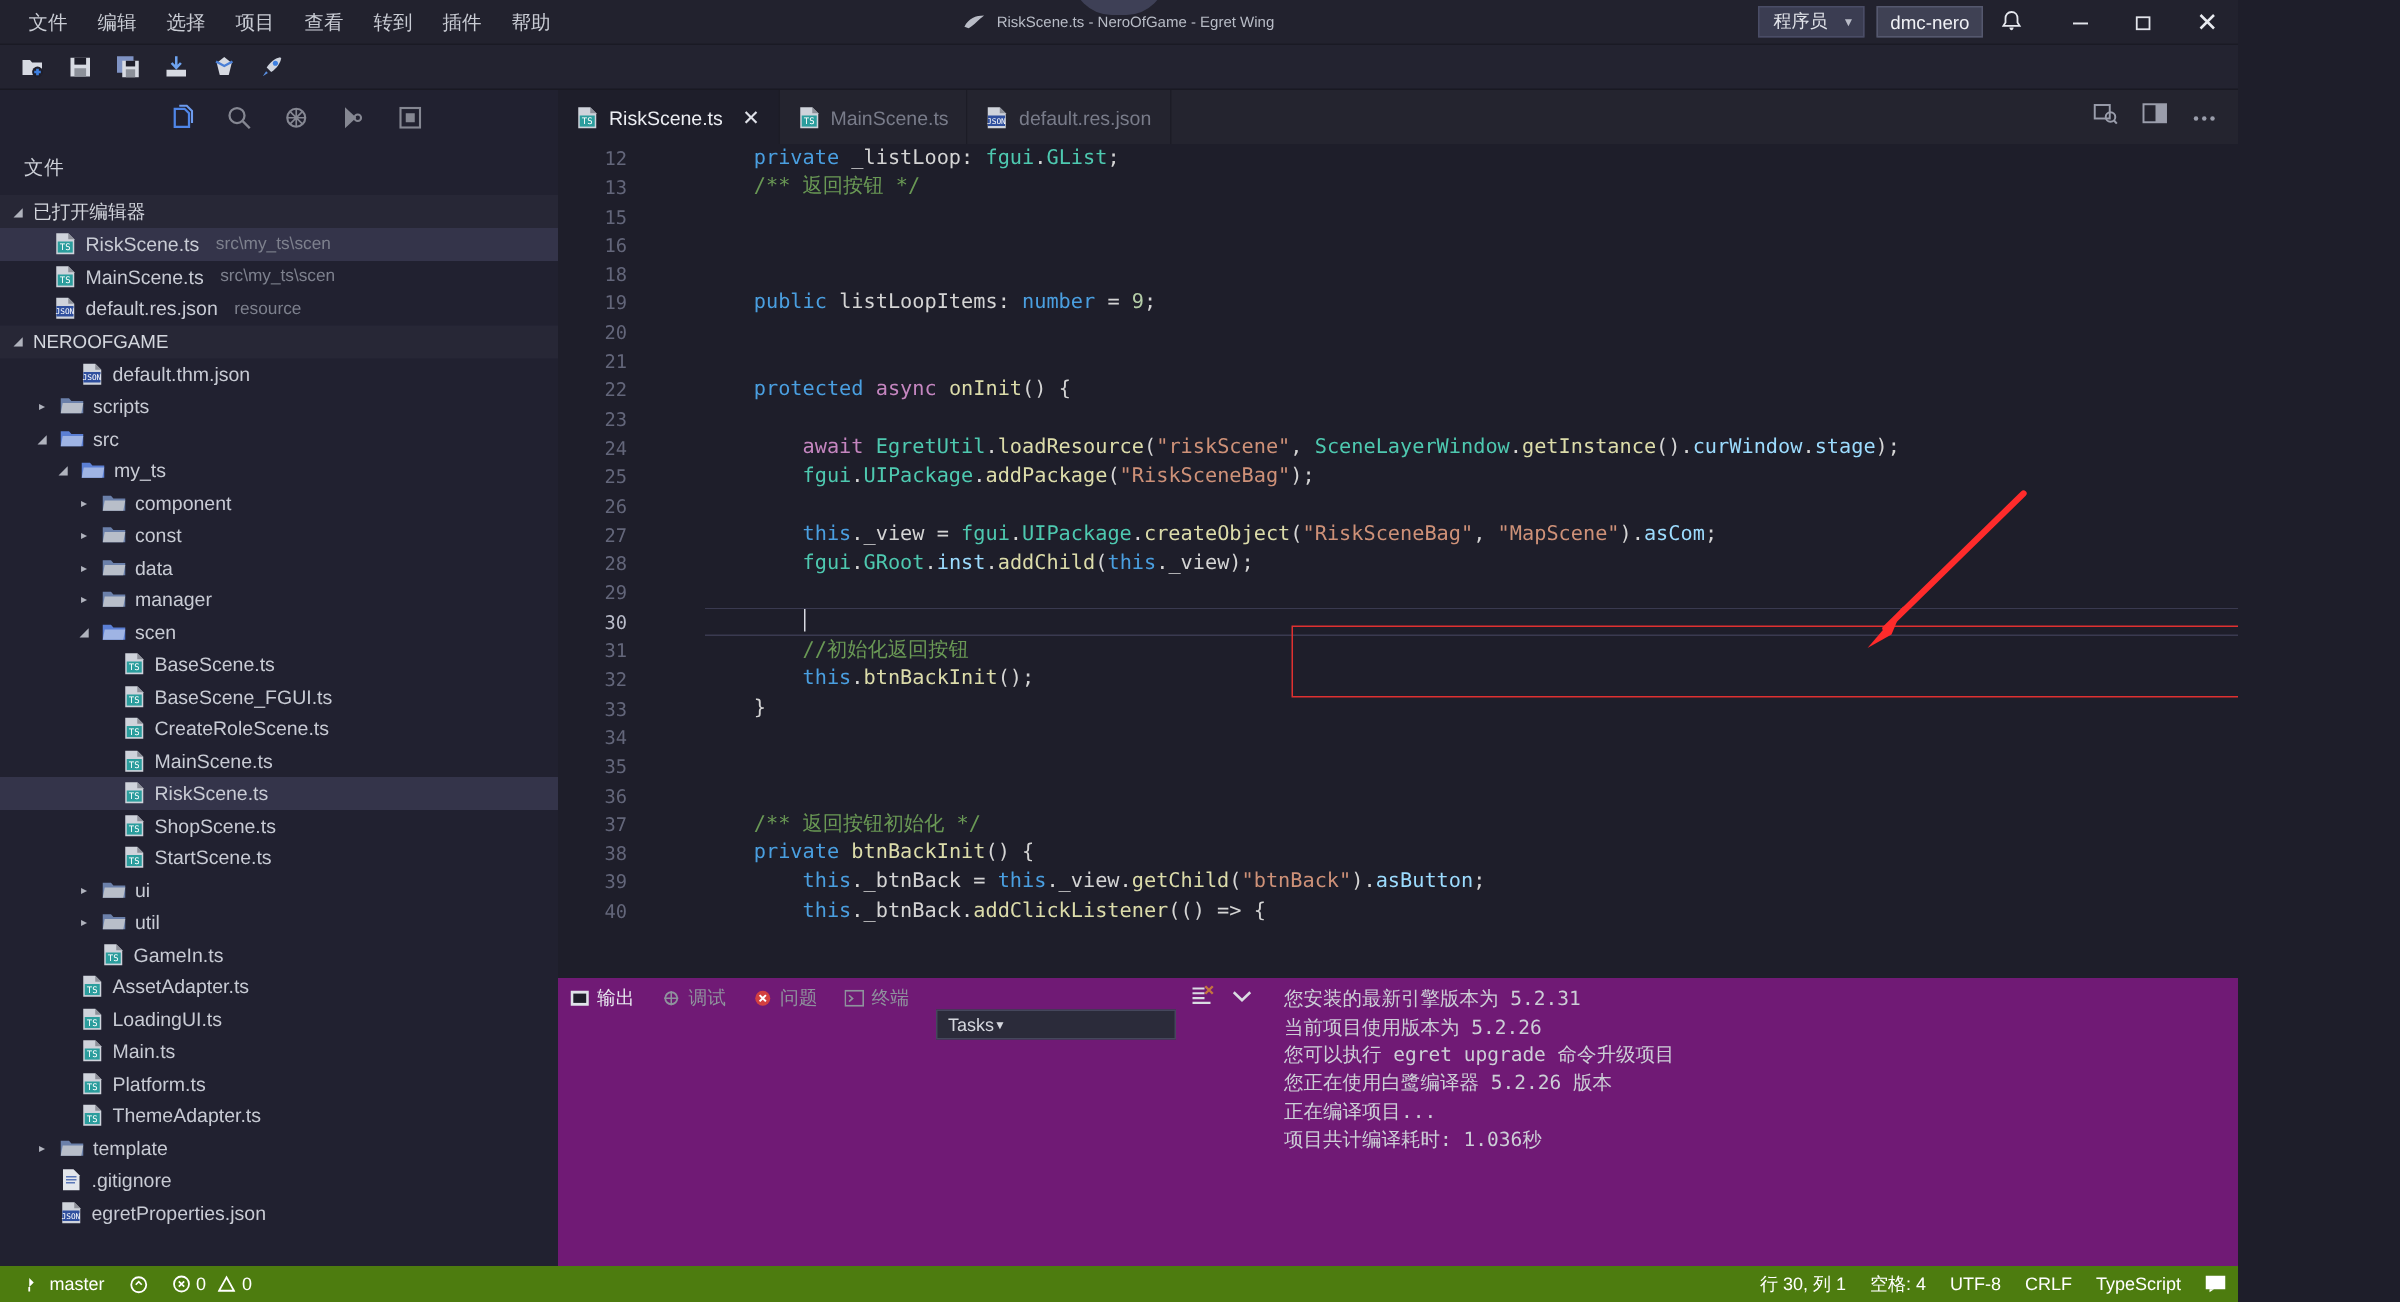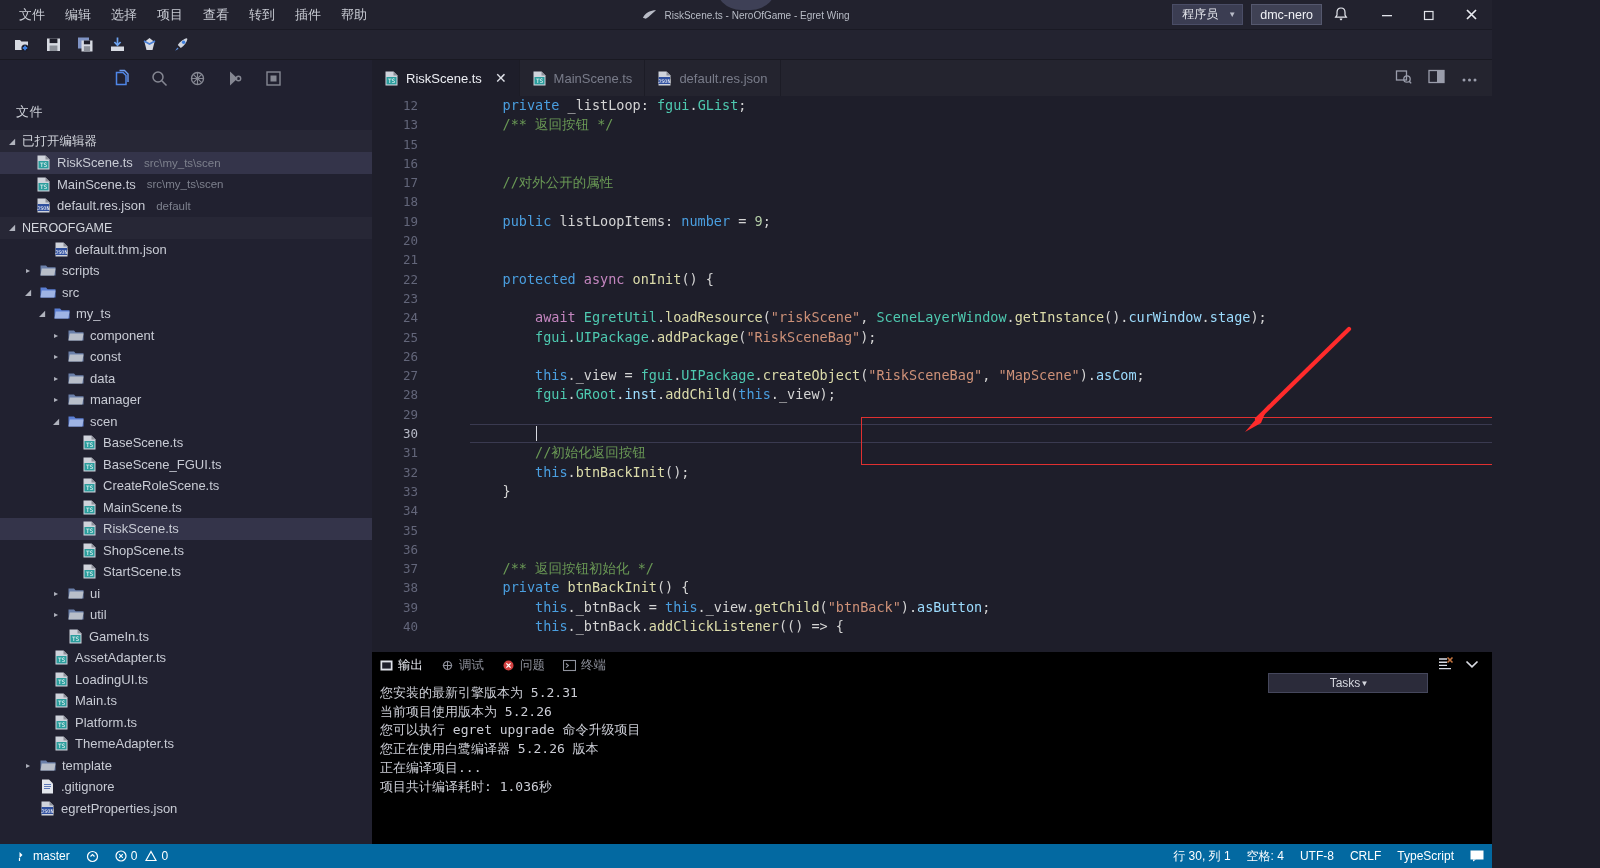--- a/index.html
+++ b/index.html
@@ -138,43 +138,43 @@
     display: inline-block; width: 1px; height: 15px; background: #d8dae2;
     vertical-align: -3px; margin-left: 1px;
   }
   .redbox {
     position: absolute; left: 489px; top: 321px; width: 720px; height: 48px;
     border: 1.6px solid #e03030; pointer-events: none;
   }
   .arrow-svg { position: absolute; left: 855px; top: 228px; pointer-events: none; }
 
   
-  .panel { flex: 0 0 192px; background: #000000; display: flex; flex-direction: column; }
+  .panel { flex: 0 0 192px; background: #701a75; display: flex; }
   .panel-tabs {
     height: 26px; display: flex; align-items: center; gap: 18px; padding-left: 8px;
     font-size: 12.5px; color: #8f929d;
   }
   .ptab { display: flex; align-items: center; gap: 5px; }
   .ptab.active { color: #e8eaf0; }
   .panel-right { margin-left: auto; display: flex; align-items: center; gap: 10px; padding-right: 12px; }
   .tasks-select {
-    display: flex; align-items: center; justify-content: center;
+    display: flex; align-items: center; justify-content: flex-start;
     width: 160px; height: 20px; background: #2b2b3a; border: 1px solid #45475c;
     color: #d5d7de; font-size: 12px; padding: 0 5px 0 7px; margin-top: 36px;
   }
   .tasks-select .caret { font-size: 8px; }
   .panel-out {
     flex: 1 1 auto; padding: 6px 0 0 8px; font-size: 13px; color: #ccced6;
     line-height: 18.7px; font-family: "DejaVu Sans Mono","Liberation Mono", monospace;
     overflow: hidden;
   }
 
   
   .statusbar {
-    height: 24px; background: #0369a1; display: flex; align-items: center;
+    height: 24px; background: #4d7c0f; display: flex; align-items: center;
     color: #ffffff; font-size: 12px; flex: 0 0 24px; padding-left: 8px;
   }
   .sb-item { display: flex; align-items: center; gap: 4px; padding: 0 8px; height: 24px; }
   .sb-right { margin-left: auto; display: flex; align-items: center; }
   .sb-clip { overflow: hidden; }
 </style>
 </head>
 <body>
 
 <div id="app">
@@ -340,21 +340,21 @@
               <span class="sub">src\my_ts\scen</span>
             </div>
             <div class="row ind2">
               <svg width="15" height="15" viewBox="0 0 15 15">
                 <path d="M1.5 0.5 h8 l4 4 v10 h-12 Z" fill="#cfd3db"></path>
                 <path d="M9.5 0.5 v4 h4" fill="#8d9099"></path>
                 <rect x="1.6" y="6" width="11.4" height="7" fill="#2f4f9e"></rect>
                 <text x="7.3" y="11.6" font-size="5.2" fill="#fff" text-anchor="middle" font-family="DejaVu Sans Mono, monospace">JSON</text>
               </svg>
               <span>default.res.json</span>
-              <span class="sub">default</span>
+              <span class="sub">resource</span>
             </div>
           </div>
 
         <div class="section-head">
           <span class="twisty">◢</span>
           <span>NEROOFGAME</span>
         </div>
         <div id="project-tree">
             <div class="row ind2">
               <span class="twisty"></span>
@@ -661,21 +661,20 @@
           </span>
         </div>
       </div>
 
       <div class="editor-wrap">
         <div class="code" id="code-lines">
             <div class="cline"><span class="gutter">12</span><span class="ctext"><span class="pl">    </span><span class="kw">private</span><span class="pl"> _listLoop: </span><span class="ty">fgui</span><span class="pl">.</span><span class="ty">GList</span><span class="pl">;</span></span></div>
             <div class="cline"><span class="gutter">13</span><span class="ctext"><span class="pl">    </span><span class="cm">/** 返回按钮 */</span></span></div>
             <div class="cline"><span class="gutter">15</span><span class="ctext"></span></div>
             <div class="cline"><span class="gutter">16</span><span class="ctext"></span></div>
-            <div class="cline"><span class="gutter">17</span><span class="ctext"><span class="pl">    </span><span class="cm">//对外公开的属性</span></span></div>
             <div class="cline"><span class="gutter">18</span><span class="ctext"></span></div>
             <div class="cline"><span class="gutter">19</span><span class="ctext"><span class="pl">    </span><span class="kw">public</span><span class="pl"> listLoopItems: </span><span class="kw">number</span><span class="pl"> = </span><span class="num">9</span><span class="pl">;</span></span></div>
             <div class="cline"><span class="gutter">20</span><span class="ctext"></span></div>
             <div class="cline"><span class="gutter">21</span><span class="ctext"></span></div>
             <div class="cline"><span class="gutter">22</span><span class="ctext"><span class="pl">    </span><span class="kw">protected</span><span class="pl"> </span><span class="kw2">async</span><span class="pl"> </span><span class="fn">onInit</span><span class="pl">() {</span></span></div>
             <div class="cline"><span class="gutter">23</span><span class="ctext"></span></div>
             <div class="cline"><span class="gutter">24</span><span class="ctext"><span class="pl">        </span><span class="kw2">await</span><span class="pl"> </span><span class="ty">EgretUtil</span><span class="pl">.</span><span class="fn">loadResource</span><span class="pl">(</span><span class="str">"riskScene"</span><span class="pl">, </span><span class="ty">SceneLayerWindow</span><span class="pl">.</span><span class="fn">getInstance</span><span class="pl">().</span><span class="var">curWindow</span><span class="pl">.</span><span class="var">stage</span><span class="pl">);</span></span></div>
             <div class="cline"><span class="gutter">25</span><span class="ctext"><span class="pl">        </span><span class="ty">fgui</span><span class="pl">.</span><span class="ty">UIPackage</span><span class="pl">.</span><span class="fn">addPackage</span><span class="pl">(</span><span class="str">"RiskSceneBag"</span><span class="pl">);</span></span></div>
             <div class="cline"><span class="gutter">26</span><span class="ctext"></span></div>
             <div class="cline"><span class="gutter">27</span><span class="ctext"><span class="pl">        </span><span class="kw">this</span><span class="pl">._view = </span><span class="ty">fgui</span><span class="pl">.</span><span class="ty">UIPackage</span><span class="pl">.</span><span class="fn">createObject</span><span class="pl">(</span><span class="str">"RiskSceneBag"</span><span class="pl">, </span><span class="str">"MapScene"</span><span class="pl">).</span><span class="var">asCom</span><span class="pl">;</span></span></div>

